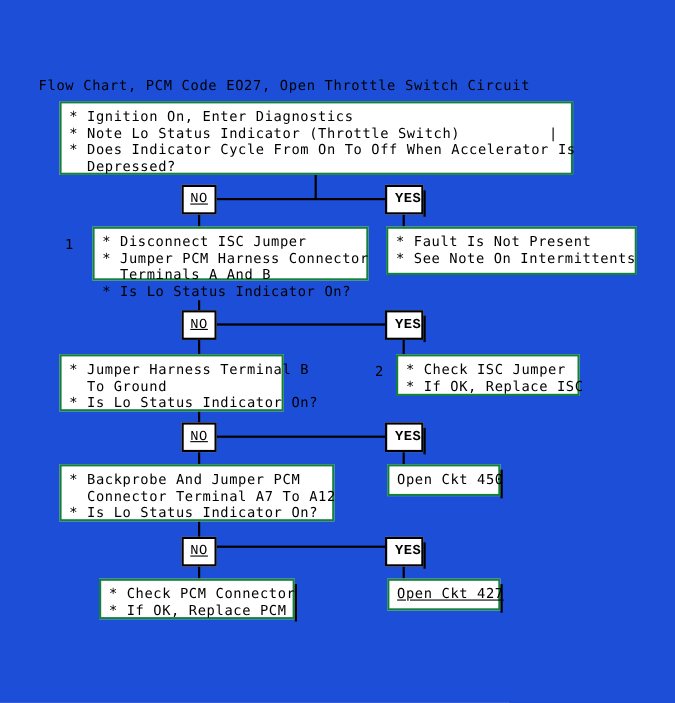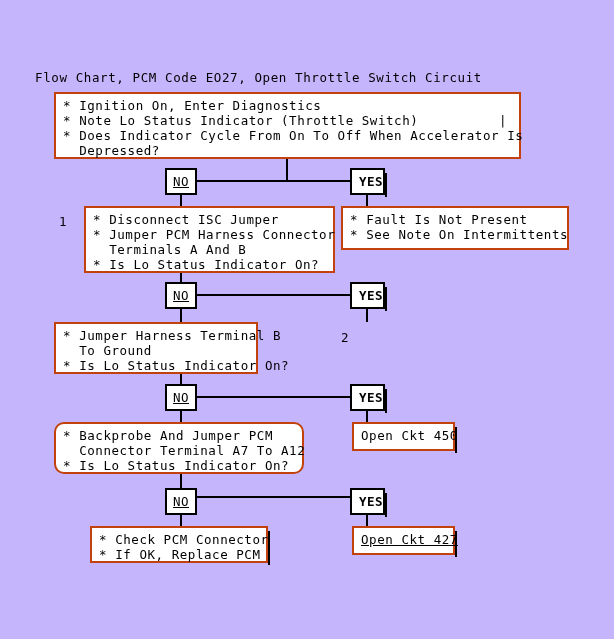--- a/index.html
+++ b/index.html
@@ -4,42 +4,42 @@
 <style>
   html, body {
     margin: 0;
     padding: 0;
     background: #ffffff;
   }
   #canvas {
     position: relative;
     width: 614px;
     height: 639px;
-    background: #c4b5fd;
+    background: #1d4ed8;
     font-family: "DejaVu Sans Mono", "Liberation Mono", monospace;
     color: #000000;
     overflow: hidden;
   }
 
   
   .chart-title {
     position: absolute;
     left: 35px;
     top: 70px;
     font-size: 12.5px;
     line-height: 15px;
     letter-spacing: 0.6px;
     white-space: pre;
   }
 
   
   .node {
     position: absolute;
     box-sizing: border-box;
-    border: 2px solid #c2410c;
+    border: 2px solid #15803d;
     background: #ffffff;
     font-size: 12.5px;
     line-height: 15px;
     letter-spacing: 0.55px;
     white-space: pre;
     padding: 4px 5px 4px 7px;
     z-index: 3;
   }
   
   .node.shadow-r::after {
@@ -56,20 +56,21 @@
   .branch {
     position: absolute;
     box-sizing: border-box;
     border: 2px solid #000000;
     background: #ffffff;
     font-size: 12.5px;
     line-height: 13px;
     text-align: center;
     white-space: pre;
     z-index: 4;
+    font-family: Liberation Mono, monospace;
   }
   .branch-no {
     width: 32px;
     height: 27px;
     padding-top: 5px;
     letter-spacing: 0.5px;
   }
   .branch-no span { text-decoration: underline; }
   .branch-yes {
     width: 35px;
@@ -131,54 +132,56 @@
   <div class="hline" style="left:181px; top:180px; width:172px;"></div>
 
   <div class="branch branch-no" style="left:165px; top:168px;"><span>NO</span></div>
   <div class="branch branch-yes" style="left:350px; top:168px;"><span>YES</span></div>
 
   <div class="vline" style="left:180px; top:195px; height:11px;"></div>
   <div class="vline" style="left:366px; top:195px; height:11px;"></div>
 
   <div class="callout" style="left:59px; top:214px;">1</div>
 
-  <div class="node" style="left:84px; top:206px; width:251px; height:67px;">* Disconnect ISC Jumper
+  <div class="node" style="left:84px; top:206px; width:251px; height:49px;">* Disconnect ISC Jumper
 * Jumper PCM Harness Connector
   Terminals A And B
 * Is Lo Status Indicator On?</div>
 
-  <div class="node" style="left:341px; top:206px; width:228px; height:44px;">* Fault Is Not Present
+  <div class="node" style="left:351px; top:206px; width:228px; height:44px;">* Fault Is Not Present
 * See Note On Intermittents</div>
 
   <div class="vline" style="left:180px; top:273px; height:22px;"></div>
   <div class="hline" style="left:181px; top:294px; width:172px;"></div>
 
   <div class="branch branch-no" style="left:165px; top:282px;"><span>NO</span></div>
   <div class="branch branch-yes" style="left:350px; top:282px;"><span>YES</span></div>
 
   <div class="vline" style="left:180px; top:309px; height:13px;"></div>
   <div class="vline" style="left:366px; top:309px; height:13px;"></div>
 
   <div class="node" style="left:54px; top:322px; width:204px; height:52px;">* Jumper Harness Terminal B
   To Ground
 * Is Lo Status Indicator On?</div>
 
   <div class="callout" style="left:341px; top:330px;">2</div>
 
+  <div class="node" style="left:360px; top:322px; width:167px; height:38px;">* Check ISC Jumper
+* If OK, Replace ISC</div>
 
   <div class="vline" style="left:180px; top:374px; height:23px;"></div>
   <div class="hline" style="left:181px; top:396px; width:172px;"></div>
 
   <div class="branch branch-no" style="left:165px; top:384px;"><span>NO</span></div>
   <div class="branch branch-yes" style="left:350px; top:384px;"><span>YES</span></div>
 
   <div class="vline" style="left:180px; top:411px; height:11px;"></div>
   <div class="vline" style="left:366px; top:411px; height:11px;"></div>
 
-  <div class="node" style="left:54px; top:422px; width:250px; height:52px;border-radius:10px;">* Backprobe And Jumper PCM
+  <div class="node" style="left:54px; top:422px; width:250px; height:52px;">* Backprobe And Jumper PCM
   Connector Terminal A7 To A12
 * Is Lo Status Indicator On?</div>
 
   <div class="node shadow-r" style="left:352px; top:422px; width:103px; height:29px;">Open Ckt 450</div>
 
   <div class="vline" style="left:180px; top:474px; height:23px;"></div>
   <div class="hline" style="left:181px; top:496px; width:172px;"></div>
 
   <div class="branch branch-no" style="left:165px; top:488px;"><span>NO</span></div>
   <div class="branch branch-yes" style="left:350px; top:488px;"><span>YES</span></div>

